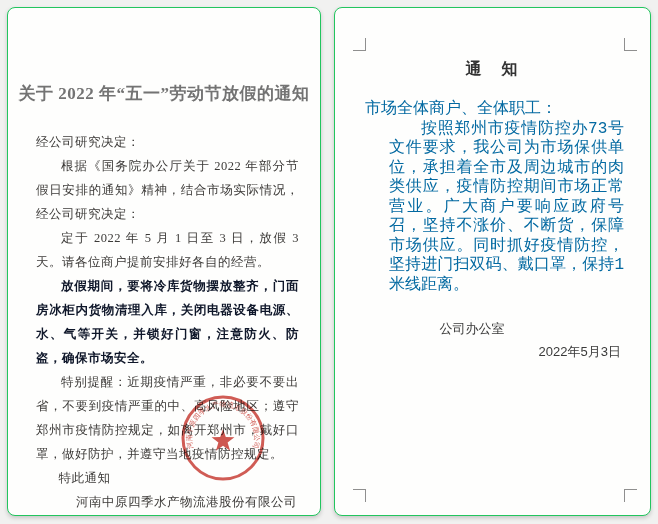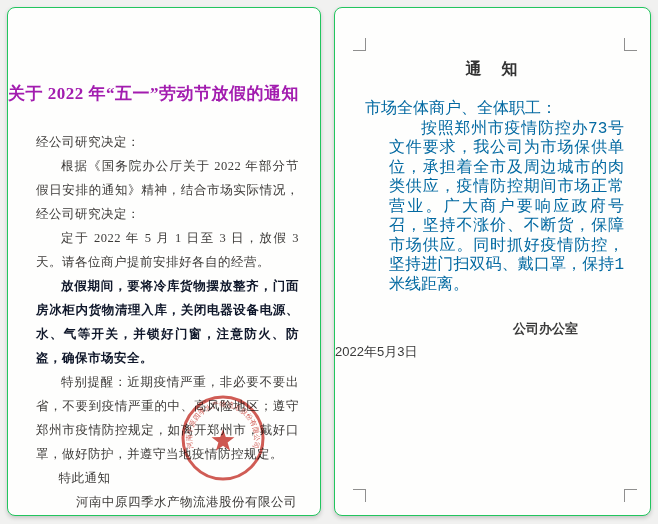--- a/index.html
+++ b/index.html
@@ -22,26 +22,26 @@
     border-radius: 8px;
     box-shadow: 0 2px 4px rgba(0,0,0,0.18);
     overflow: hidden;
   }
   .doc-card.left { left: 7px; width: 314px; }
   .doc-card.right { left: 334px; width: 317px; }
 
   
   .l-title {
     margin-top: 74px;
-    text-align: left;
+    text-align: center;
     font-family: "Liberation Serif", "DejaVu Serif", serif;
     font-weight: bold;
     font-size: 17px;
     line-height: 24px;
-    color: #a21caf;
+    color: #737373;
     letter-spacing: 0.5px;
   }
   .l-body {
     margin: 24px 21px 0 28px;
     font-family: "Liberation Serif", "DejaVu Serif", serif;
     font-size: 12.5px;
     line-height: 24px;
     color: #3c3a38;
     text-align: justify;
     letter-spacing: 0.5px;
@@ -77,22 +77,22 @@
     margin: 20px 26px 0 30px;
     font-size: 16px;
     line-height: 19.5px;
     color: #0369a1;
     text-align: justify;
     font-family: Liberation Mono, monospace;
   }
   .r-body p { text-indent: 2em; margin-left: 24px; }
   .r-salutation { text-indent: 0; }
   .r-sign { margin-top: 22px; font-size: 13px; line-height: 23px; color: #3a3a3a; }
-  .r-signer { text-align: right; padding-right: 72px; white-space: nowrap; font-weight: bold; }
-  .r-date { text-align: left; padding-right: 59px; white-space: nowrap; }
+  .r-signer { text-align: center; padding-right: 41px; white-space: nowrap; }
+  .r-date { text-align: right; padding-right: 29px; white-space: nowrap; }
 
   
   .crop { position: absolute; width: 13px; height: 13px; }
   .crop.tl { left: 18px;  top: 30px;  border-right: 1.5px solid #8f8f8f; border-bottom: 1.5px solid #8f8f8f; }
   .crop.tr { left: 289px; top: 30px;  border-left: 1.5px solid #8f8f8f;  border-bottom: 1.5px solid #8f8f8f; }
   .crop.bl { left: 18px;  top: 481px; border-right: 1.5px solid #8f8f8f; border-top: 1.5px solid #8f8f8f; }
   .crop.br { left: 289px; top: 481px; border-left: 1.5px solid #8f8f8f;  border-top: 1.5px solid #8f8f8f; }
 </style>
 </head>
 <body>

